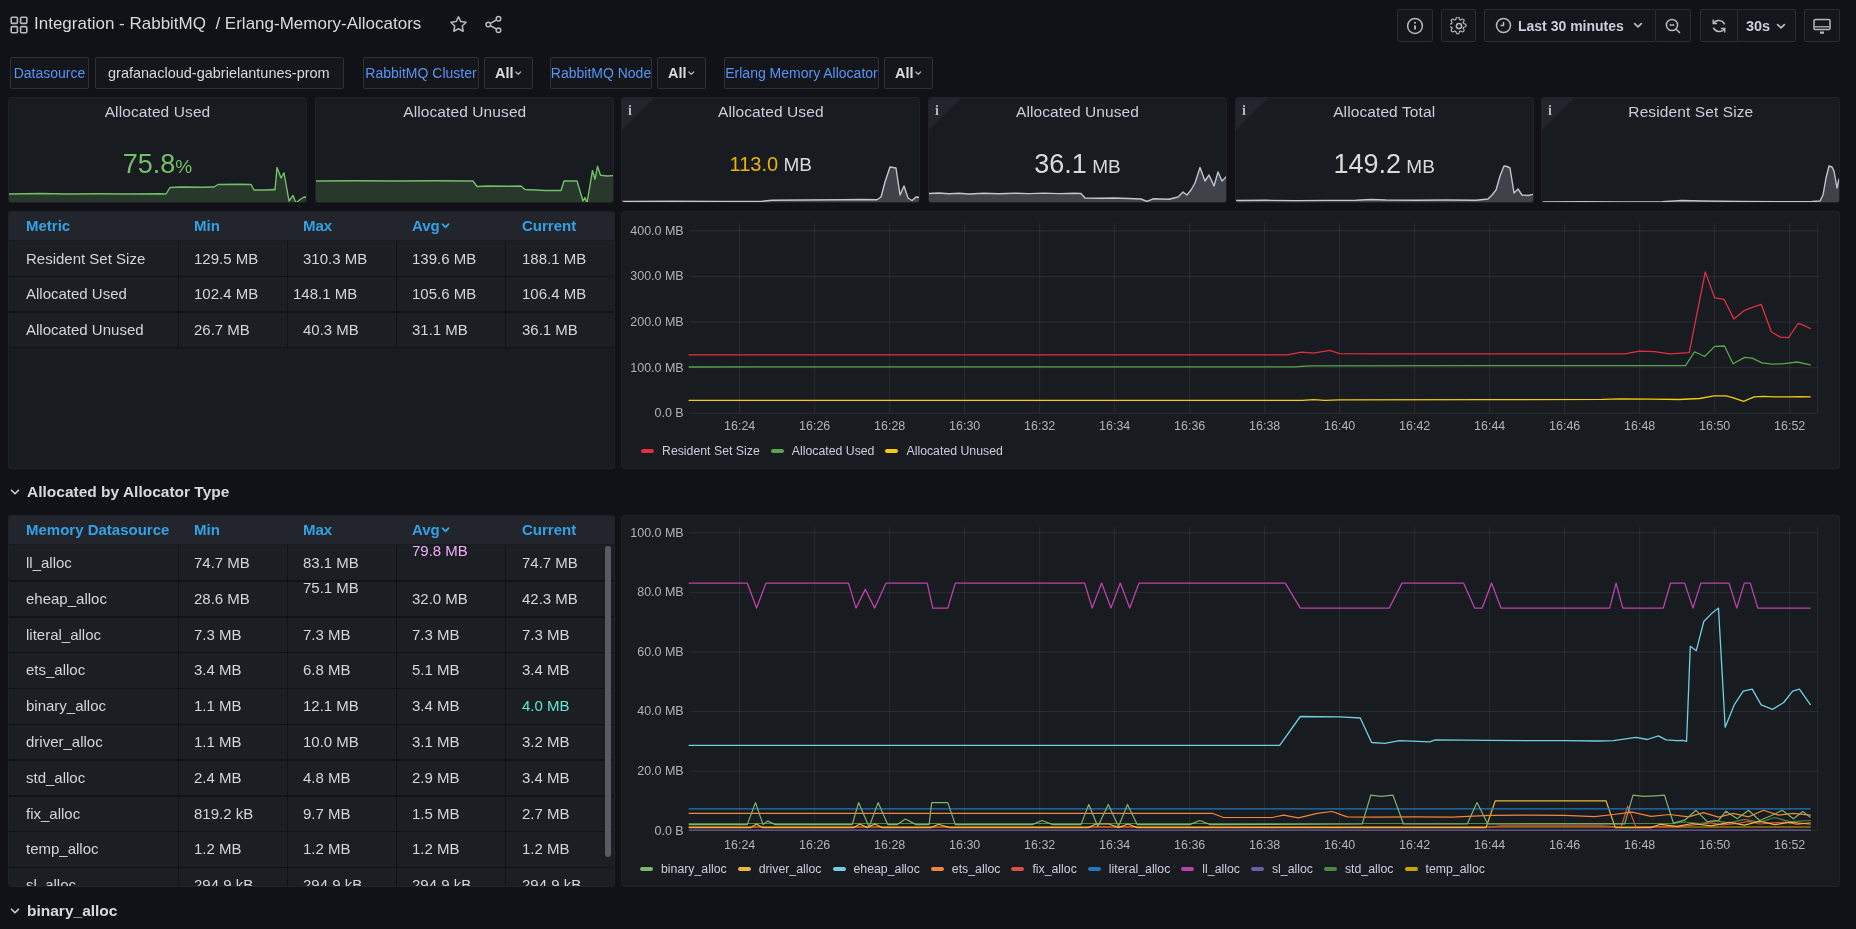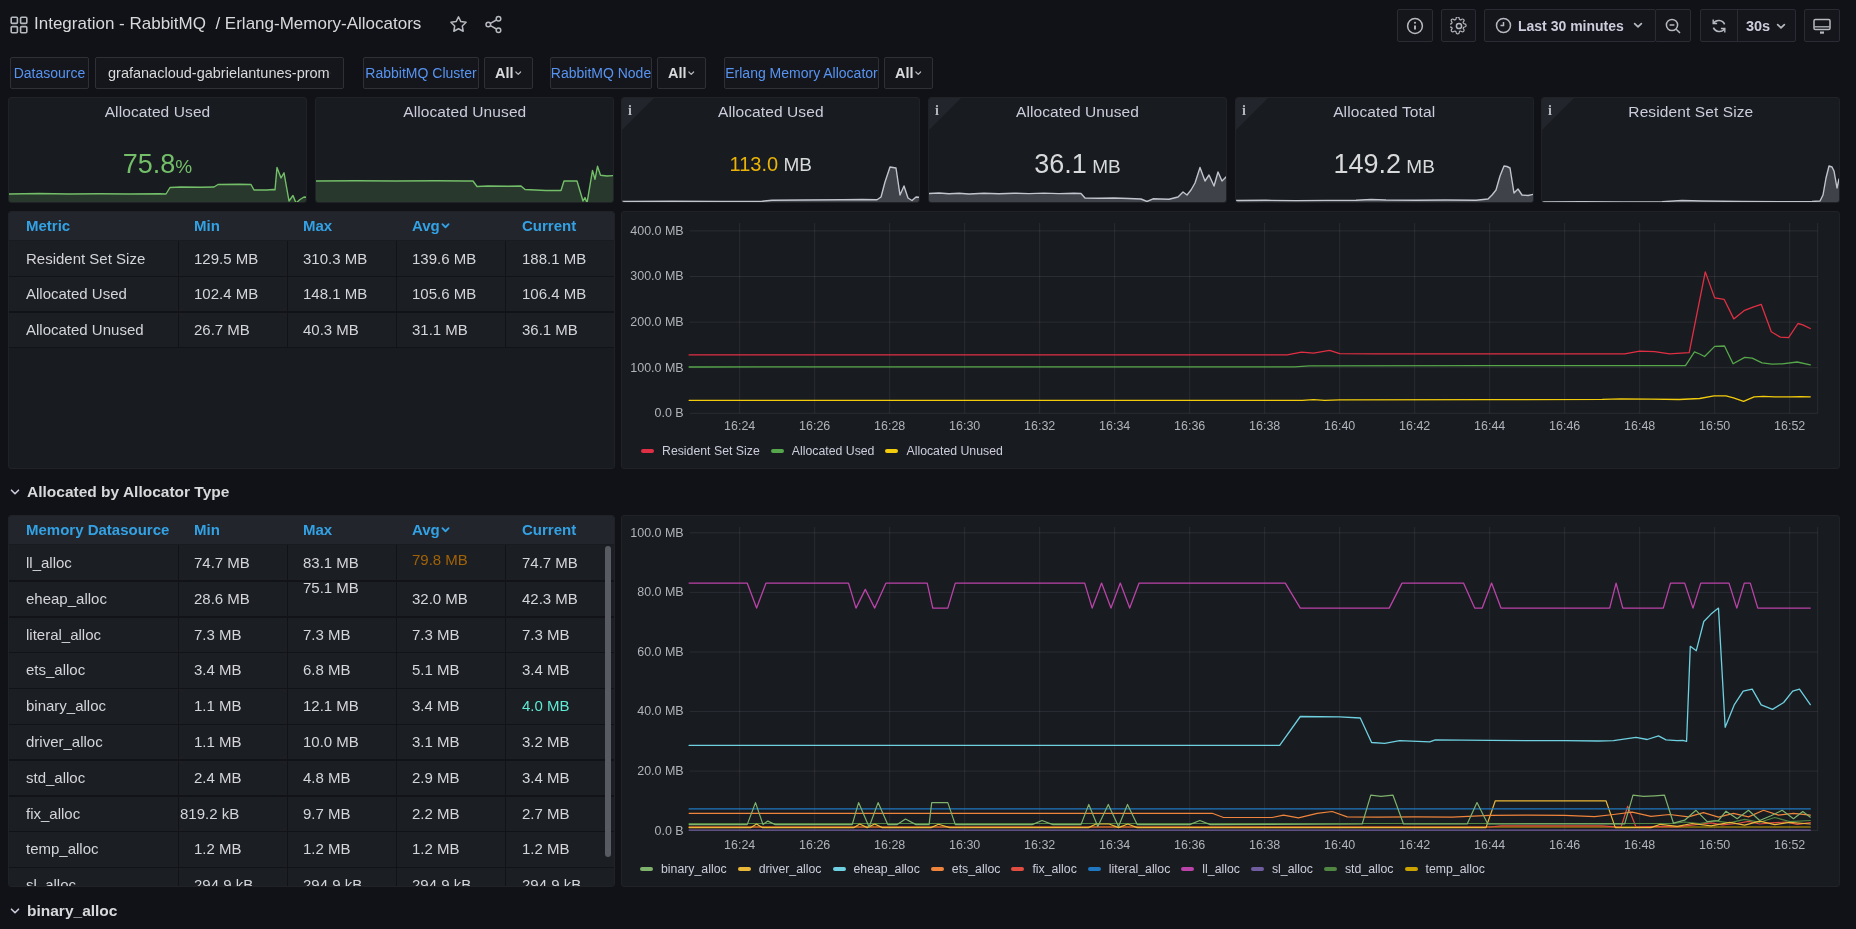--- a/index.html
+++ b/index.html
@@ -214,21 +214,21 @@
     <div class="abs" style="left:278px;top:29px;width:1.4px;height:106px;background:#111318"></div>
     <div class="abs" style="left:387px;top:29px;width:1.4px;height:106px;background:#111318"></div>
     <div class="abs" style="left:496px;top:29px;width:1.4px;height:106px;background:#111318"></div>
     <div class="abs" style="left:17px;top:29.0px;height:35.4px;display:flex;align-items:center;color:#d3d5da;font-size:15px;white-space:nowrap">Resident Set Size</div>
     <div class="abs" style="left:185px;top:29.0px;height:35.4px;display:flex;align-items:center;color:#d3d5da;font-size:15px;white-space:nowrap">129.5 MB</div>
     <div class="abs" style="left:294px;top:29.0px;height:35.4px;display:flex;align-items:center;color:#d3d5da;font-size:15px;white-space:nowrap">310.3 MB</div>
     <div class="abs" style="left:403px;top:29.0px;height:35.4px;display:flex;align-items:center;color:#d3d5da;font-size:15px;white-space:nowrap">139.6 MB</div>
     <div class="abs" style="left:513px;top:29.0px;height:35.4px;display:flex;align-items:center;color:#d3d5da;font-size:15px;white-space:nowrap">188.1 MB</div>
     <div class="abs" style="left:17px;top:64.4px;height:35.4px;display:flex;align-items:center;color:#d3d5da;font-size:15px;white-space:nowrap">Allocated Used</div>
     <div class="abs" style="left:185px;top:64.4px;height:35.4px;display:flex;align-items:center;color:#d3d5da;font-size:15px;white-space:nowrap">102.4 MB</div>
-    <div class="abs" style="left:294px;top:64.4px;height:35.4px;display:flex;align-items:center;color:#d3d5da;font-size:15px;white-space:nowrap">148.1 MB</div>
+    <div class="abs" style="left:284px;top:64.4px;height:35.4px;display:flex;align-items:center;color:#d3d5da;font-size:15px;white-space:nowrap">148.1 MB</div>
     <div class="abs" style="left:403px;top:64.4px;height:35.4px;display:flex;align-items:center;color:#d3d5da;font-size:15px;white-space:nowrap">105.6 MB</div>
     <div class="abs" style="left:513px;top:64.4px;height:35.4px;display:flex;align-items:center;color:#d3d5da;font-size:15px;white-space:nowrap">106.4 MB</div>
     <div class="abs" style="left:17px;top:99.8px;height:35.4px;display:flex;align-items:center;color:#d3d5da;font-size:15px;white-space:nowrap">Allocated Unused</div>
     <div class="abs" style="left:185px;top:99.8px;height:35.4px;display:flex;align-items:center;color:#d3d5da;font-size:15px;white-space:nowrap">26.7 MB</div>
     <div class="abs" style="left:294px;top:99.8px;height:35.4px;display:flex;align-items:center;color:#d3d5da;font-size:15px;white-space:nowrap">40.3 MB</div>
     <div class="abs" style="left:403px;top:99.8px;height:35.4px;display:flex;align-items:center;color:#d3d5da;font-size:15px;white-space:nowrap">31.1 MB</div>
     <div class="abs" style="left:513px;top:99.8px;height:35.4px;display:flex;align-items:center;color:#d3d5da;font-size:15px;white-space:nowrap">36.1 MB</div>
   </div>
 <div class="panel" style="left:8px;top:514.7px;width:607px;height:372px;overflow:hidden">
     <div class="abs" style="left:0;top:0;width:605px;height:28px;background:#22252b"></div>
@@ -249,21 +249,21 @@
     <div class="abs" style="left:0;top:279.6px;width:605px;height:1.4px;background:#111318"></div>
     <div class="abs" style="left:0;top:315.4px;width:605px;height:1.4px;background:#111318"></div>
     <div class="abs" style="left:0;top:351.2px;width:605px;height:1.4px;background:#111318"></div>
     <div class="abs" style="left:169px;top:29px;width:1.4px;height:343px;background:#111318"></div>
     <div class="abs" style="left:278px;top:29px;width:1.4px;height:343px;background:#111318"></div>
     <div class="abs" style="left:387px;top:29px;width:1.4px;height:343px;background:#111318"></div>
     <div class="abs" style="left:496px;top:29px;width:1.4px;height:343px;background:#111318"></div>
     <div class="abs" style="left:17px;top:29.0px;height:35.8px;display:flex;align-items:center;color:#d3d5da;font-size:15px;white-space:nowrap">ll_alloc</div>
     <div class="abs" style="left:185px;top:29.0px;height:35.8px;display:flex;align-items:center;color:#d3d5da;font-size:15px;white-space:nowrap">74.7 MB</div>
     <div class="abs" style="left:294px;top:29.0px;height:35.8px;display:flex;align-items:center;color:#d3d5da;font-size:15px;white-space:nowrap">83.1 MB</div>
-    <div class="abs" style="left:403px;top:26px;height:35.8px;display:flex;align-items:center;color:#a16207;font-size:15px;white-space:nowrap">79.8 MB</div>
+    <div class="abs" style="left:403px;top:17px;height:35.8px;display:flex;align-items:center;color:#f0abfc;font-size:15px;white-space:nowrap">79.8 MB</div>
     <div class="abs" style="left:513px;top:29.0px;height:35.8px;display:flex;align-items:center;color:#d3d5da;font-size:15px;white-space:nowrap">74.7 MB</div>
     <div class="abs" style="left:17px;top:64.8px;height:35.8px;display:flex;align-items:center;color:#d3d5da;font-size:15px;white-space:nowrap">eheap_alloc</div>
     <div class="abs" style="left:185px;top:64.8px;height:35.8px;display:flex;align-items:center;color:#d3d5da;font-size:15px;white-space:nowrap">28.6 MB</div>
     <div class="abs" style="left:294px;top:54px;height:35.8px;display:flex;align-items:center;color:#d3d5da;font-size:15px;white-space:nowrap">75.1 MB</div>
     <div class="abs" style="left:403px;top:64.8px;height:35.8px;display:flex;align-items:center;color:#d3d5da;font-size:15px;white-space:nowrap">32.0 MB</div>
     <div class="abs" style="left:513px;top:64.8px;height:35.8px;display:flex;align-items:center;color:#d3d5da;font-size:15px;white-space:nowrap">42.3 MB</div>
     <div class="abs" style="left:17px;top:100.6px;height:35.8px;display:flex;align-items:center;color:#d3d5da;font-size:15px;white-space:nowrap">literal_alloc</div>
     <div class="abs" style="left:185px;top:100.6px;height:35.8px;display:flex;align-items:center;color:#d3d5da;font-size:15px;white-space:nowrap">7.3 MB</div>
     <div class="abs" style="left:294px;top:100.6px;height:35.8px;display:flex;align-items:center;color:#d3d5da;font-size:15px;white-space:nowrap">7.3 MB</div>
     <div class="abs" style="left:403px;top:100.6px;height:35.8px;display:flex;align-items:center;color:#d3d5da;font-size:15px;white-space:nowrap">7.3 MB</div>
@@ -282,23 +282,23 @@
     <div class="abs" style="left:185px;top:208.0px;height:35.8px;display:flex;align-items:center;color:#d3d5da;font-size:15px;white-space:nowrap">1.1 MB</div>
     <div class="abs" style="left:294px;top:208.0px;height:35.8px;display:flex;align-items:center;color:#d3d5da;font-size:15px;white-space:nowrap">10.0 MB</div>
     <div class="abs" style="left:403px;top:208.0px;height:35.8px;display:flex;align-items:center;color:#d3d5da;font-size:15px;white-space:nowrap">3.1 MB</div>
     <div class="abs" style="left:513px;top:208.0px;height:35.8px;display:flex;align-items:center;color:#d3d5da;font-size:15px;white-space:nowrap">3.2 MB</div>
     <div class="abs" style="left:17px;top:243.8px;height:35.8px;display:flex;align-items:center;color:#d3d5da;font-size:15px;white-space:nowrap">std_alloc</div>
     <div class="abs" style="left:185px;top:243.8px;height:35.8px;display:flex;align-items:center;color:#d3d5da;font-size:15px;white-space:nowrap">2.4 MB</div>
     <div class="abs" style="left:294px;top:243.8px;height:35.8px;display:flex;align-items:center;color:#d3d5da;font-size:15px;white-space:nowrap">4.8 MB</div>
     <div class="abs" style="left:403px;top:243.8px;height:35.8px;display:flex;align-items:center;color:#d3d5da;font-size:15px;white-space:nowrap">2.9 MB</div>
     <div class="abs" style="left:513px;top:243.8px;height:35.8px;display:flex;align-items:center;color:#d3d5da;font-size:15px;white-space:nowrap">3.4 MB</div>
     <div class="abs" style="left:17px;top:279.6px;height:35.8px;display:flex;align-items:center;color:#d3d5da;font-size:15px;white-space:nowrap">fix_alloc</div>
-    <div class="abs" style="left:171px;top:279.6px;height:35.8px;display:flex;align-items:center;color:#d3d5da;font-size:15px;white-space:nowrap">819.2 kB</div>
+    <div class="abs" style="left:185px;top:279.6px;height:35.8px;display:flex;align-items:center;color:#d3d5da;font-size:15px;white-space:nowrap">819.2 kB</div>
     <div class="abs" style="left:294px;top:279.6px;height:35.8px;display:flex;align-items:center;color:#d3d5da;font-size:15px;white-space:nowrap">9.7 MB</div>
-    <div class="abs" style="left:403px;top:279.6px;height:35.8px;display:flex;align-items:center;color:#d3d5da;font-size:15px;white-space:nowrap">2.2 MB</div>
+    <div class="abs" style="left:403px;top:279.6px;height:35.8px;display:flex;align-items:center;color:#d3d5da;font-size:15px;white-space:nowrap">1.5 MB</div>
     <div class="abs" style="left:513px;top:279.6px;height:35.8px;display:flex;align-items:center;color:#d3d5da;font-size:15px;white-space:nowrap">2.7 MB</div>
     <div class="abs" style="left:17px;top:315.4px;height:35.8px;display:flex;align-items:center;color:#d3d5da;font-size:15px;white-space:nowrap">temp_alloc</div>
     <div class="abs" style="left:185px;top:315.4px;height:35.8px;display:flex;align-items:center;color:#d3d5da;font-size:15px;white-space:nowrap">1.2 MB</div>
     <div class="abs" style="left:294px;top:315.4px;height:35.8px;display:flex;align-items:center;color:#d3d5da;font-size:15px;white-space:nowrap">1.2 MB</div>
     <div class="abs" style="left:403px;top:315.4px;height:35.8px;display:flex;align-items:center;color:#d3d5da;font-size:15px;white-space:nowrap">1.2 MB</div>
     <div class="abs" style="left:513px;top:315.4px;height:35.8px;display:flex;align-items:center;color:#d3d5da;font-size:15px;white-space:nowrap">1.2 MB</div>
     <div class="abs" style="left:17px;top:351.2px;height:35.8px;display:flex;align-items:center;color:#d3d5da;font-size:15px;white-space:nowrap">sl_alloc</div>
     <div class="abs" style="left:185px;top:351.2px;height:35.8px;display:flex;align-items:center;color:#d3d5da;font-size:15px;white-space:nowrap">294.9 kB</div>
     <div class="abs" style="left:294px;top:351.2px;height:35.8px;display:flex;align-items:center;color:#d3d5da;font-size:15px;white-space:nowrap">294.9 kB</div>
     <div class="abs" style="left:403px;top:351.2px;height:35.8px;display:flex;align-items:center;color:#d3d5da;font-size:15px;white-space:nowrap">294.9 kB</div>

